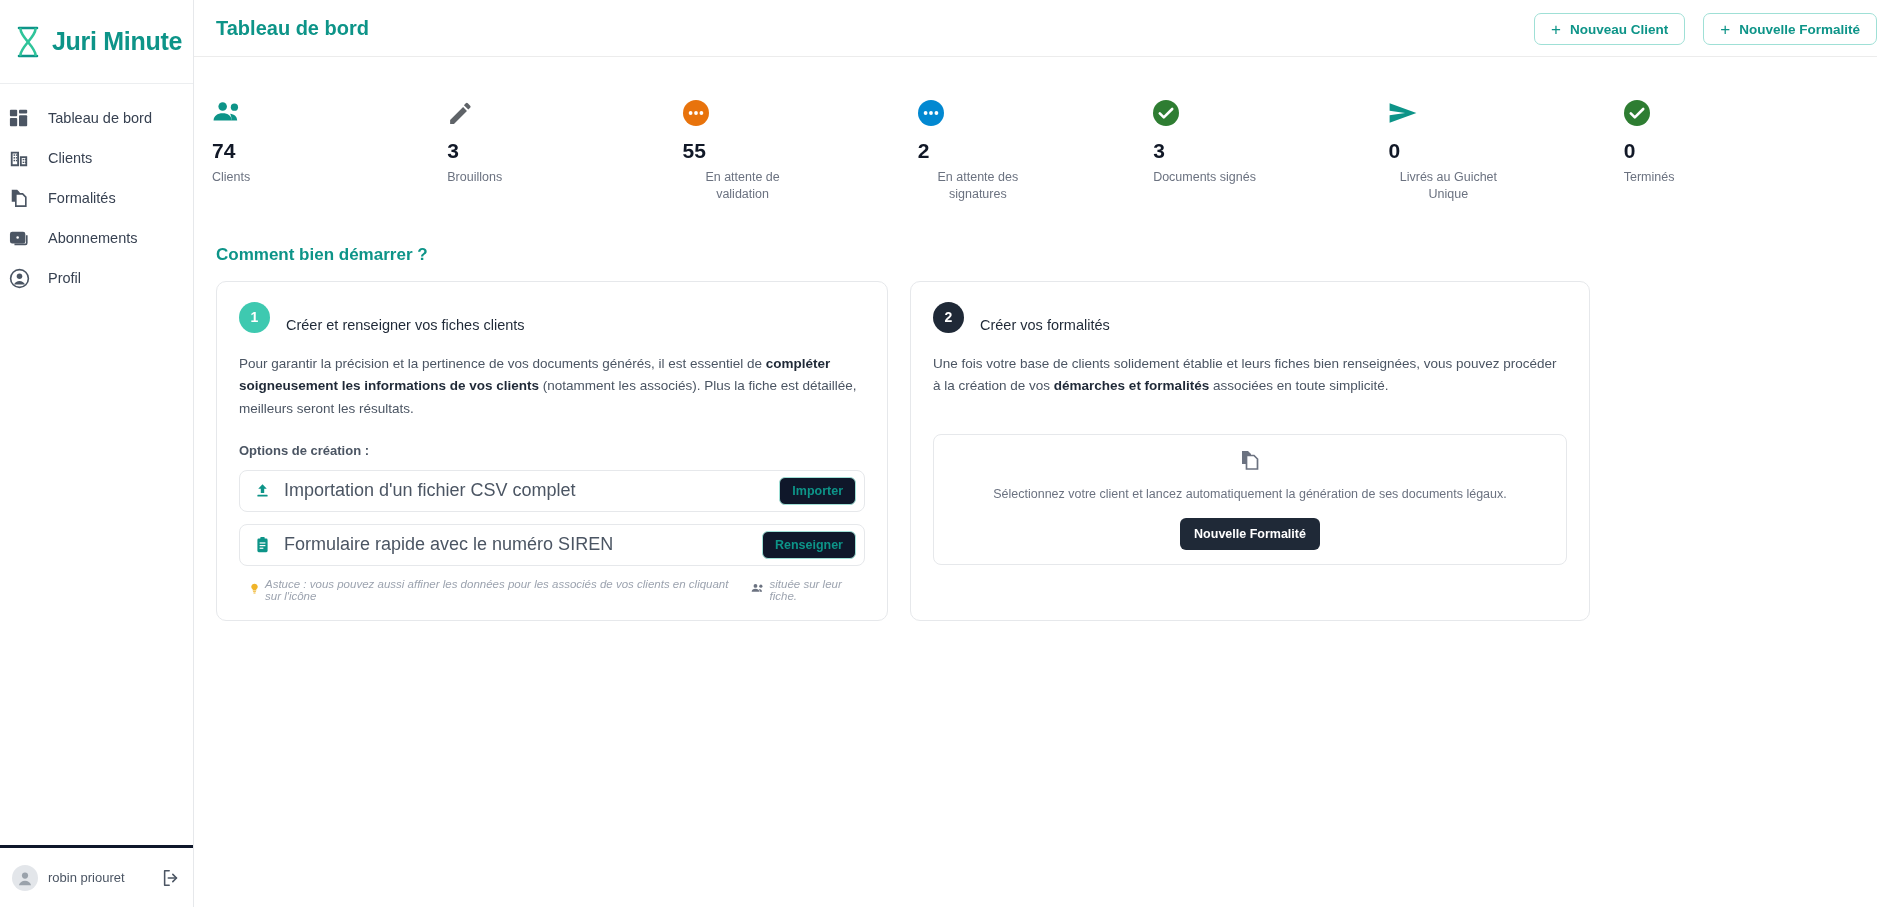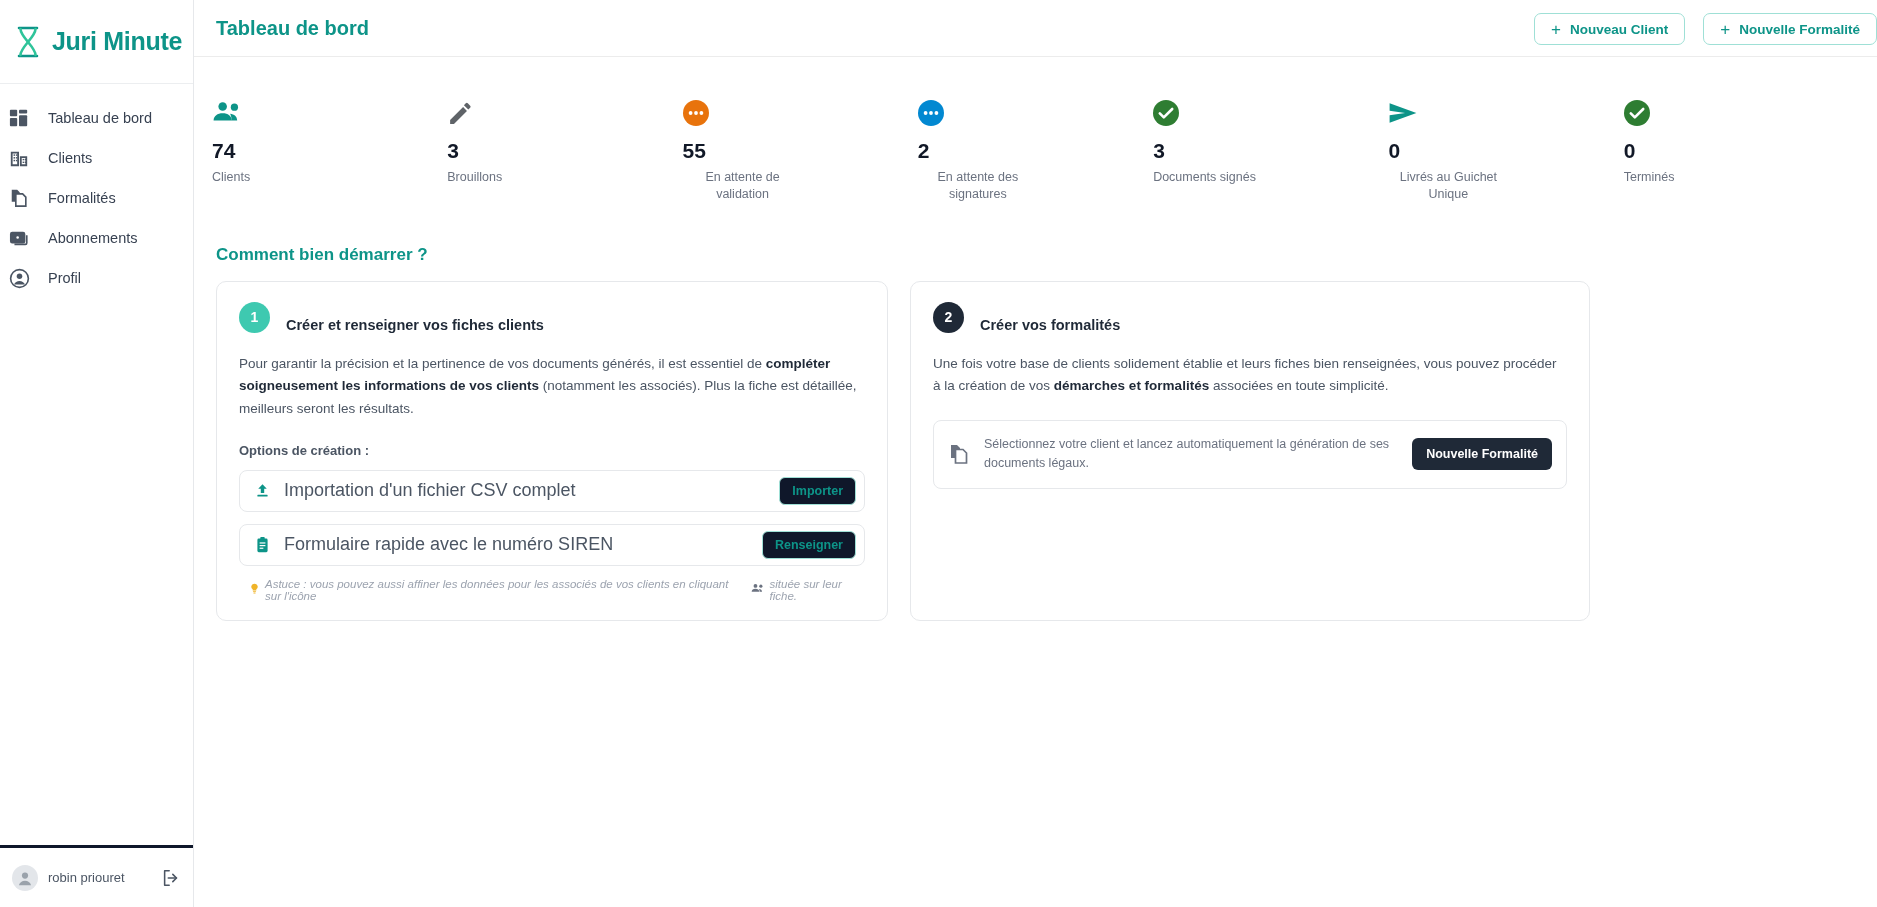--- a/index.html
+++ b/index.html
@@ -127,21 +127,21 @@
 
   .card-head { display: flex; align-items: center; gap: 16px; margin-bottom: 20px; }
   .badge {
     width: 31px; height: 31px; border-radius: 50%;
     display: flex; align-items: center; justify-content: center;
     color: #ffffff; font-size: 14px; font-weight: bold;
     flex: 0 0 31px;
   }
   .badge-teal { background: #3ec9b0; }
   .badge-dark { background: #1f2937; }
-  .card-title { font-size: 14.5px; font-weight: bold; color: #1f2937; margin-top: 15px; }
+  .card-title { font-size: 14.5px; font-weight: normal; color: #1f2937; margin-top: 15px; }
 
   .card-text {
     font-size: 13.5px; color: #4b5563; line-height: 1.68;
   }
   .card-text b { color: #1f2937; }
 
   .options-label {
     font-size: 13px; font-weight: bold; color: #4b5563;
     margin: 22px 0 12px 0;
   }
@@ -167,24 +167,24 @@
     white-space: nowrap;
   }
   .tip {
     display: flex; align-items: center; gap: 5px;
     font-size: 11.5px; color: #9ca3af; font-style: italic;
     margin-top: 10px; padding-left: 10px;
   }
   .tip-people { color: #6b7280; }
 
   .cta-box {
-    margin-top: 22px;
+    margin-top: 36px;
     border: 1px solid #e6e8eb; border-radius: 8px;
     padding: 14px 14px;
-    display: flex; align-items: center; gap: 14px;
+    display: flex; align-items: center; gap: 14px; flex-direction: column;
   }
   .cta-icon { width: 22px; height: 22px; flex: 0 0 22px; color: #6b7280; }
   .cta-text { font-size: 12.5px; color: #6b7280; line-height: 1.55; flex: 1 1 auto; }
   .btn-dark {
     background: #1f2937; color: #ffffff; border: none; border-radius: 6px;
     font-size: 12.5px; font-weight: bold; padding: 9px 14px;
     cursor: pointer; font-family: "Liberation Sans", sans-serif;
     white-space: nowrap;
   }
 </style>

